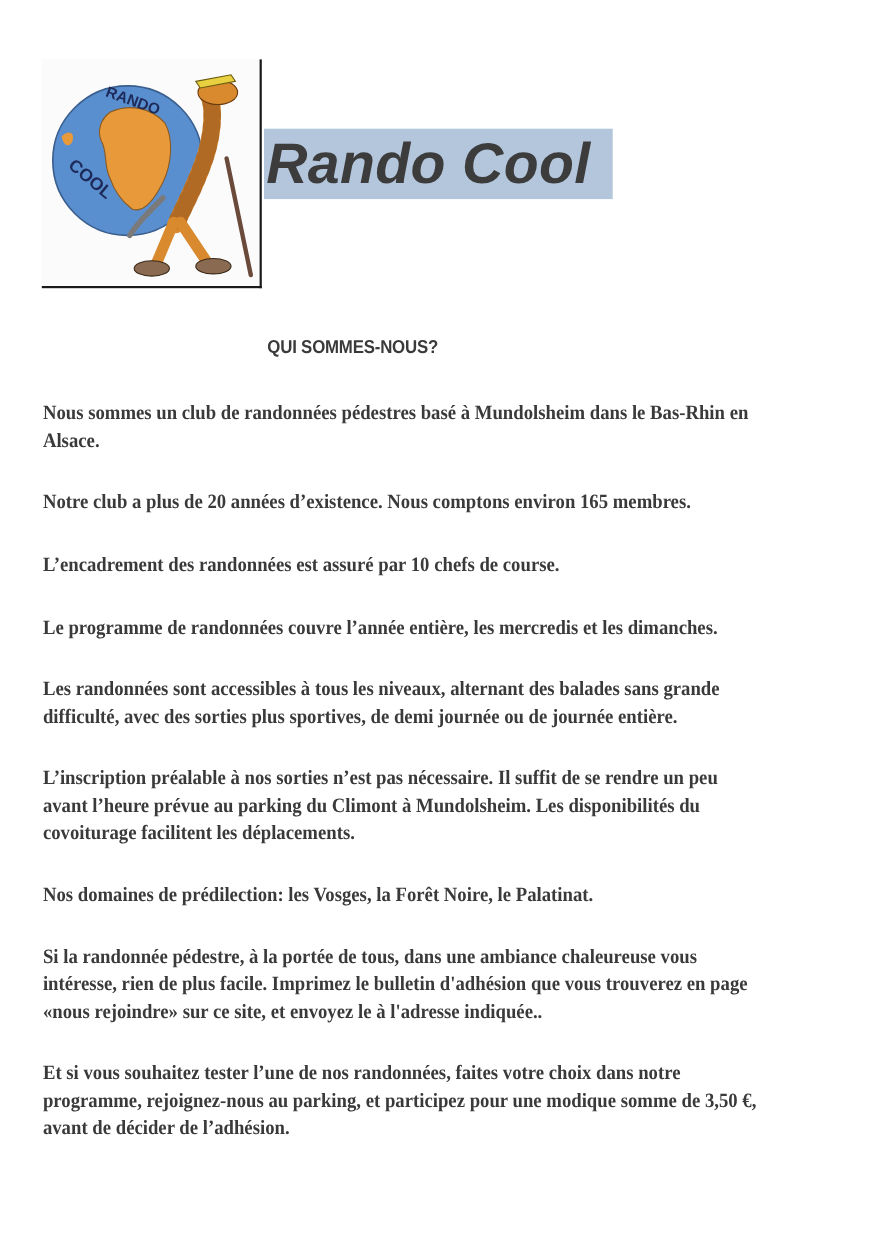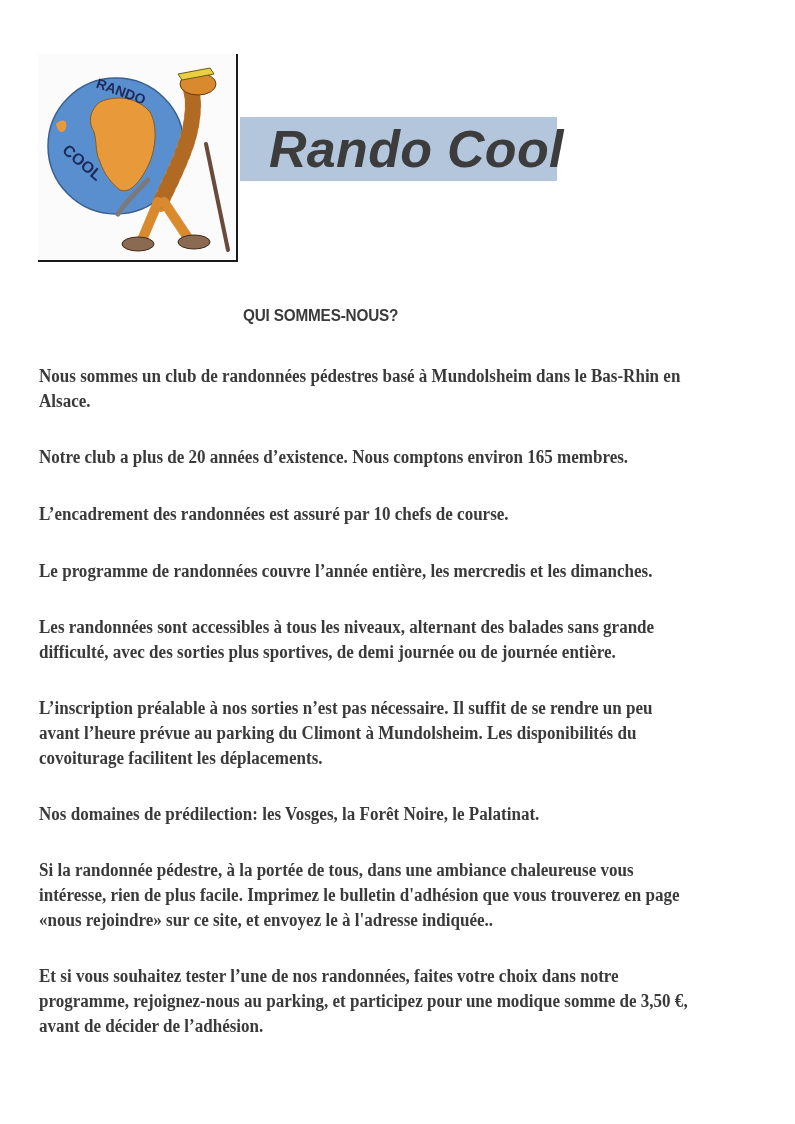--- a/index.html
+++ b/index.html
@@ -13,21 +13,21 @@
     background: #fbfbfb; overflow: hidden;
   }
   .logo-frame svg { display: block; }
   .title-box {
     position: absolute; left: 240px; top: 117px; width: 317px; height: 64px;
     background: #b4c6dc;
   }
   .title-text {
     position: absolute; left: 242px; top: 117px; height: 64px; line-height: 64px;
     font-family: "Liberation Sans", sans-serif; font-weight: bold; font-style: italic;
-    font-size: 52px; color: #3c3c3c; white-space: nowrap; letter-spacing: 0.3px; margin-left: 27px;
+    font-size: 52px; color: #3c3c3c; white-space: nowrap; letter-spacing: 0.3px;
   }
   .heading {
     position: absolute; left: 243px; top: 306px;
     font-family: "Liberation Sans", sans-serif; font-weight: bold; font-size: 17px;
     color: #3a3a3a; letter-spacing: -0.2px; transform: scaleX(0.9); transform-origin: left top;
     white-space: nowrap;
   }
   .para {
     position: absolute; left: 39px; width: 760px;
     font-family: "Liberation Serif", serif; font-weight: bold; font-size: 18.5px;

